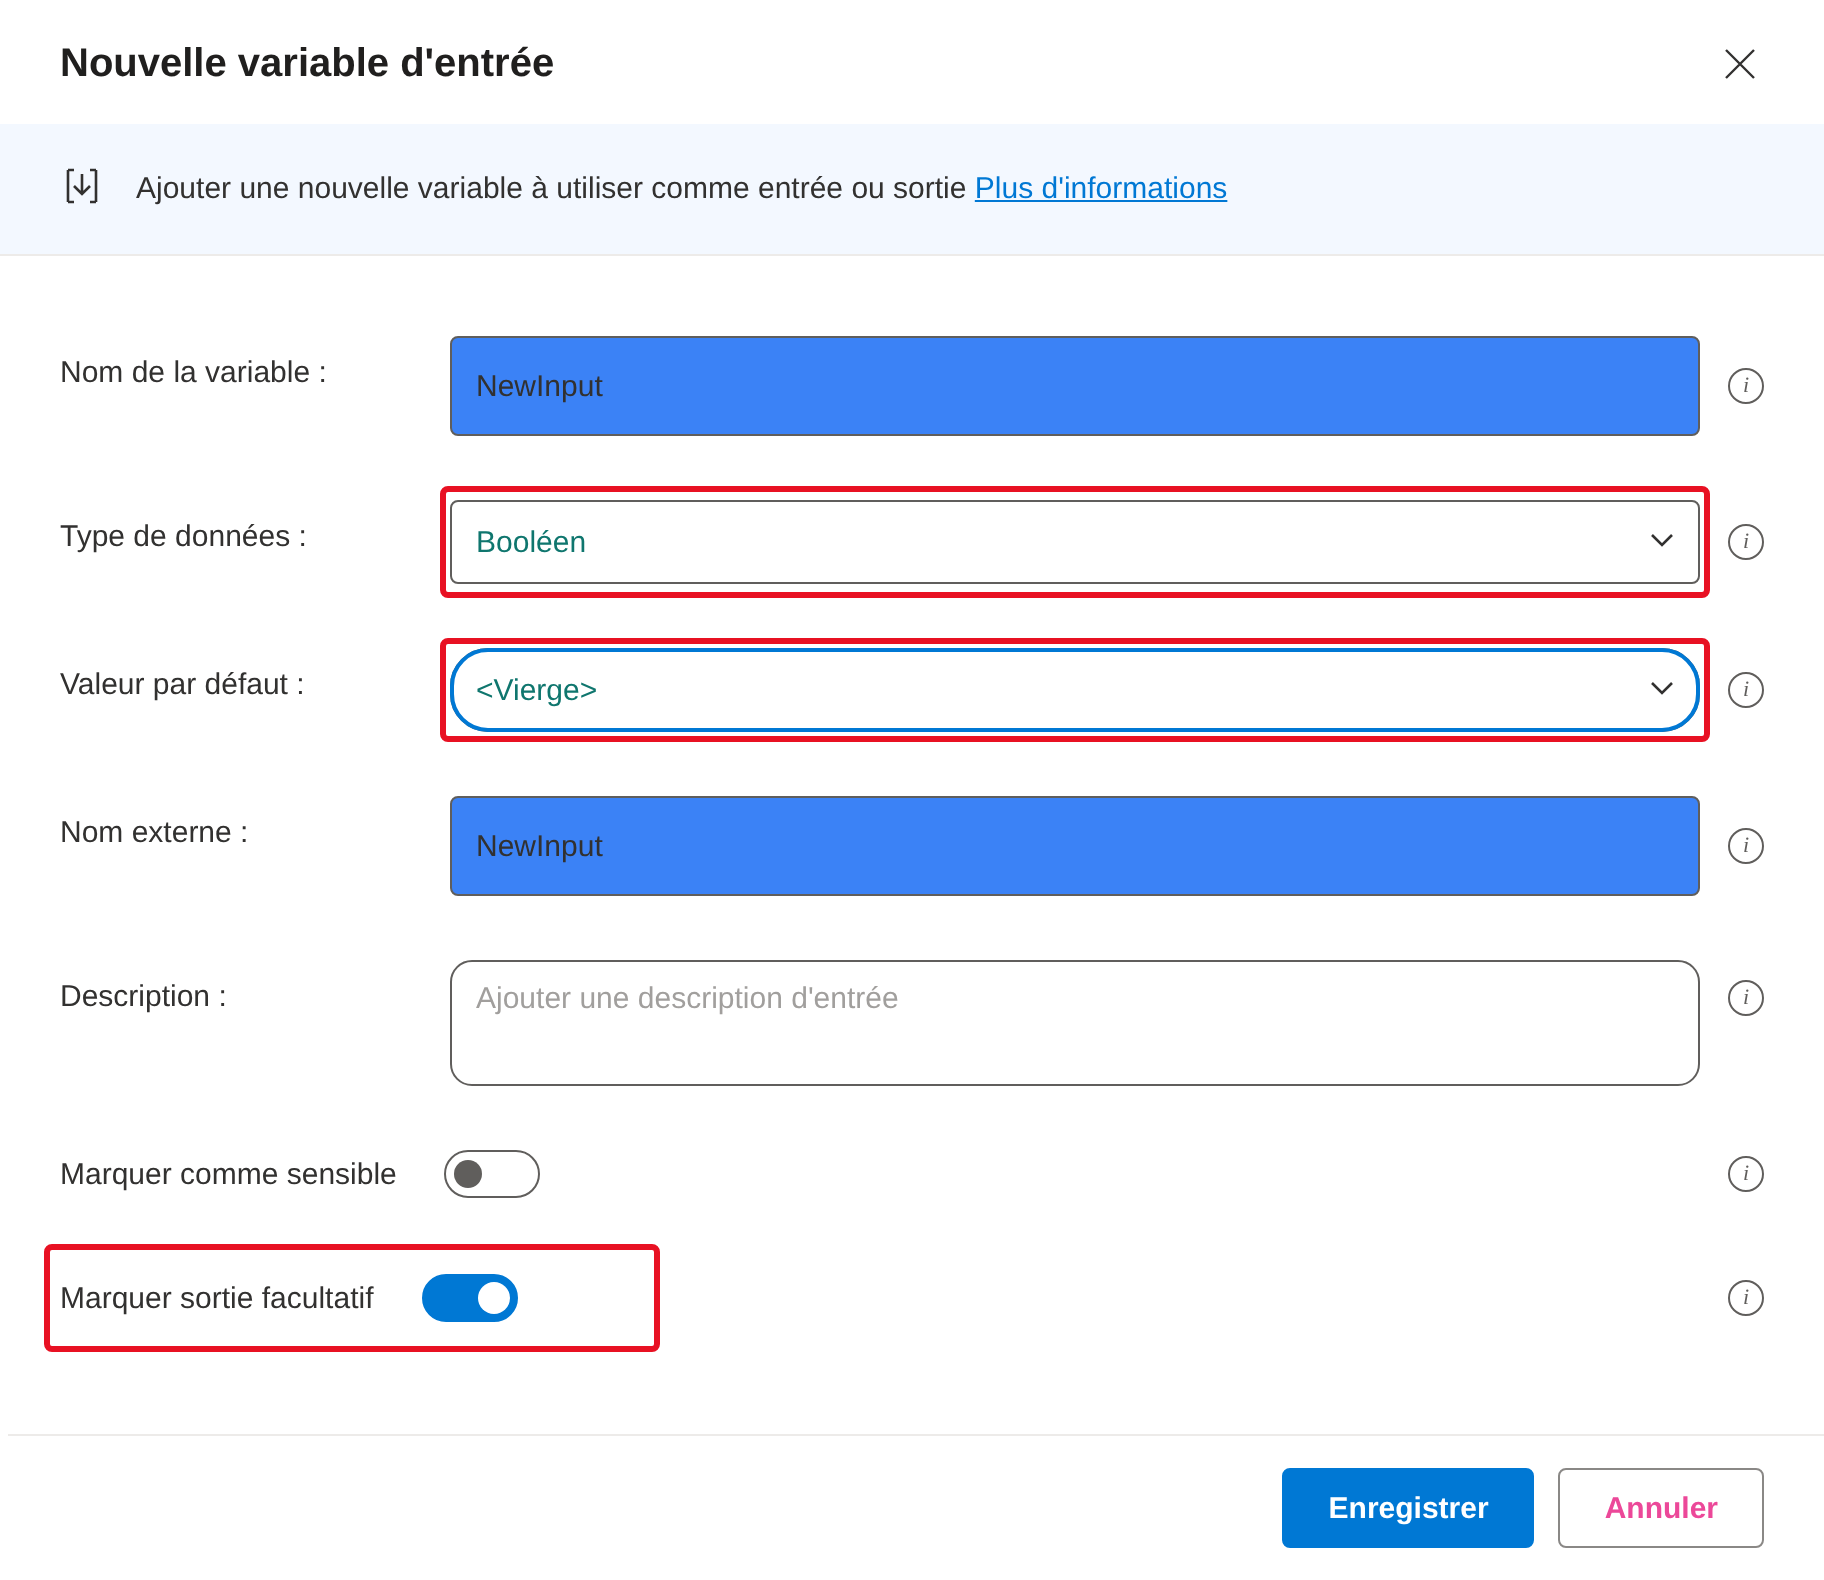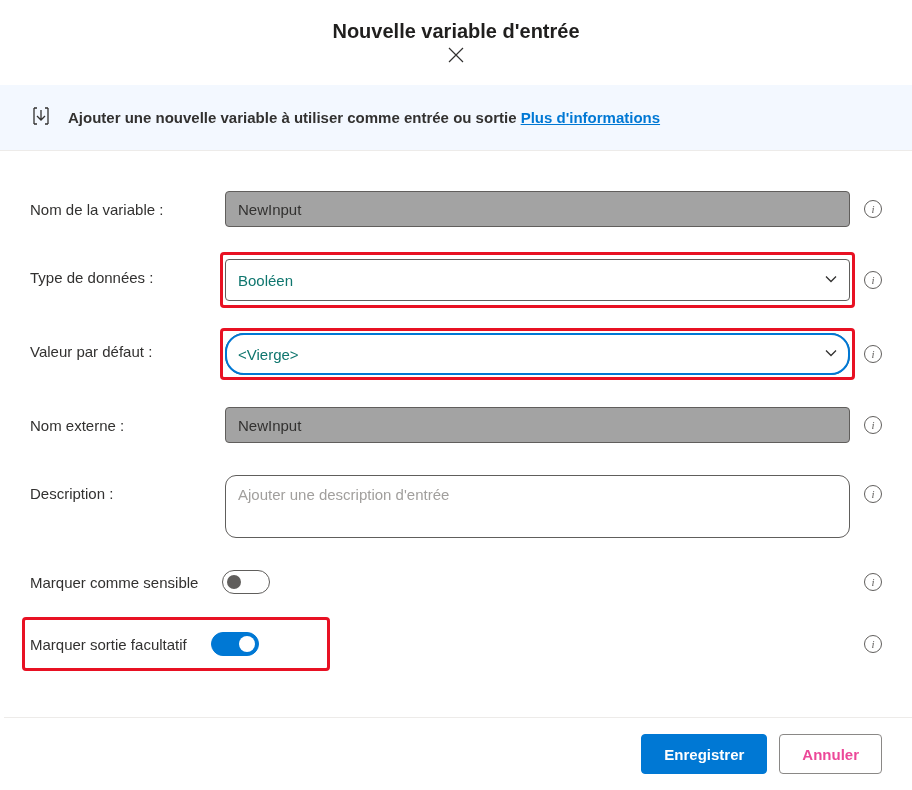--- a/index.html
+++ b/index.html
@@ -14,21 +14,20 @@
       background: #fff;
       width: 912px;
       height: 790px;
       position: relative;
     }
     .dialog-header {
       display: flex;
       justify-content: space-between;
       align-items: center;
       padding: 20px 30px 18px 30px;
-      flex-direction: column;
     }
     .dialog-title {
       font-size: 20px;
       font-weight: 600;
       color: #201f1e;
     }
     .close-btn {
       background: none;
       border: none;
       cursor: pointer;
@@ -44,21 +43,20 @@
       align-items: center;
       gap: 16px;
       border-bottom: 1px solid #edebe9;
     }
     .info-banner-icon {
       flex-shrink: 0;
     }
     .info-banner-text {
       font-size: 15px;
       color: #323130;
-      font-weight: bold;
     }
     .info-link {
       color: #0078d4;
       text-decoration: underline;
       cursor: pointer;
     }
     .form-body {
       padding: 40px 30px 30px 30px;
     }
     .form-row {
@@ -75,27 +73,27 @@
       padding-top: 10px;
     }
     .form-control-wrap {
       flex: 1;
       position: relative;
       display: flex;
       align-items: center;
     }
     .text-input {
       width: 100%;
-      height: 36px;
+      height: 50px;
       border: 1px solid #605e5c;
       border-radius: 4px;
       padding: 0 12px;
       font-size: 15px;
       font-family: inherit;
-      background: #a3a3a3;
+      background: #3b82f6;
       color: #323130;
     }
     .text-input::placeholder {
       color: #a19f9d;
     }
     .select-wrap {
       width: 100%;
       position: relative;
     }
     .select-input {

